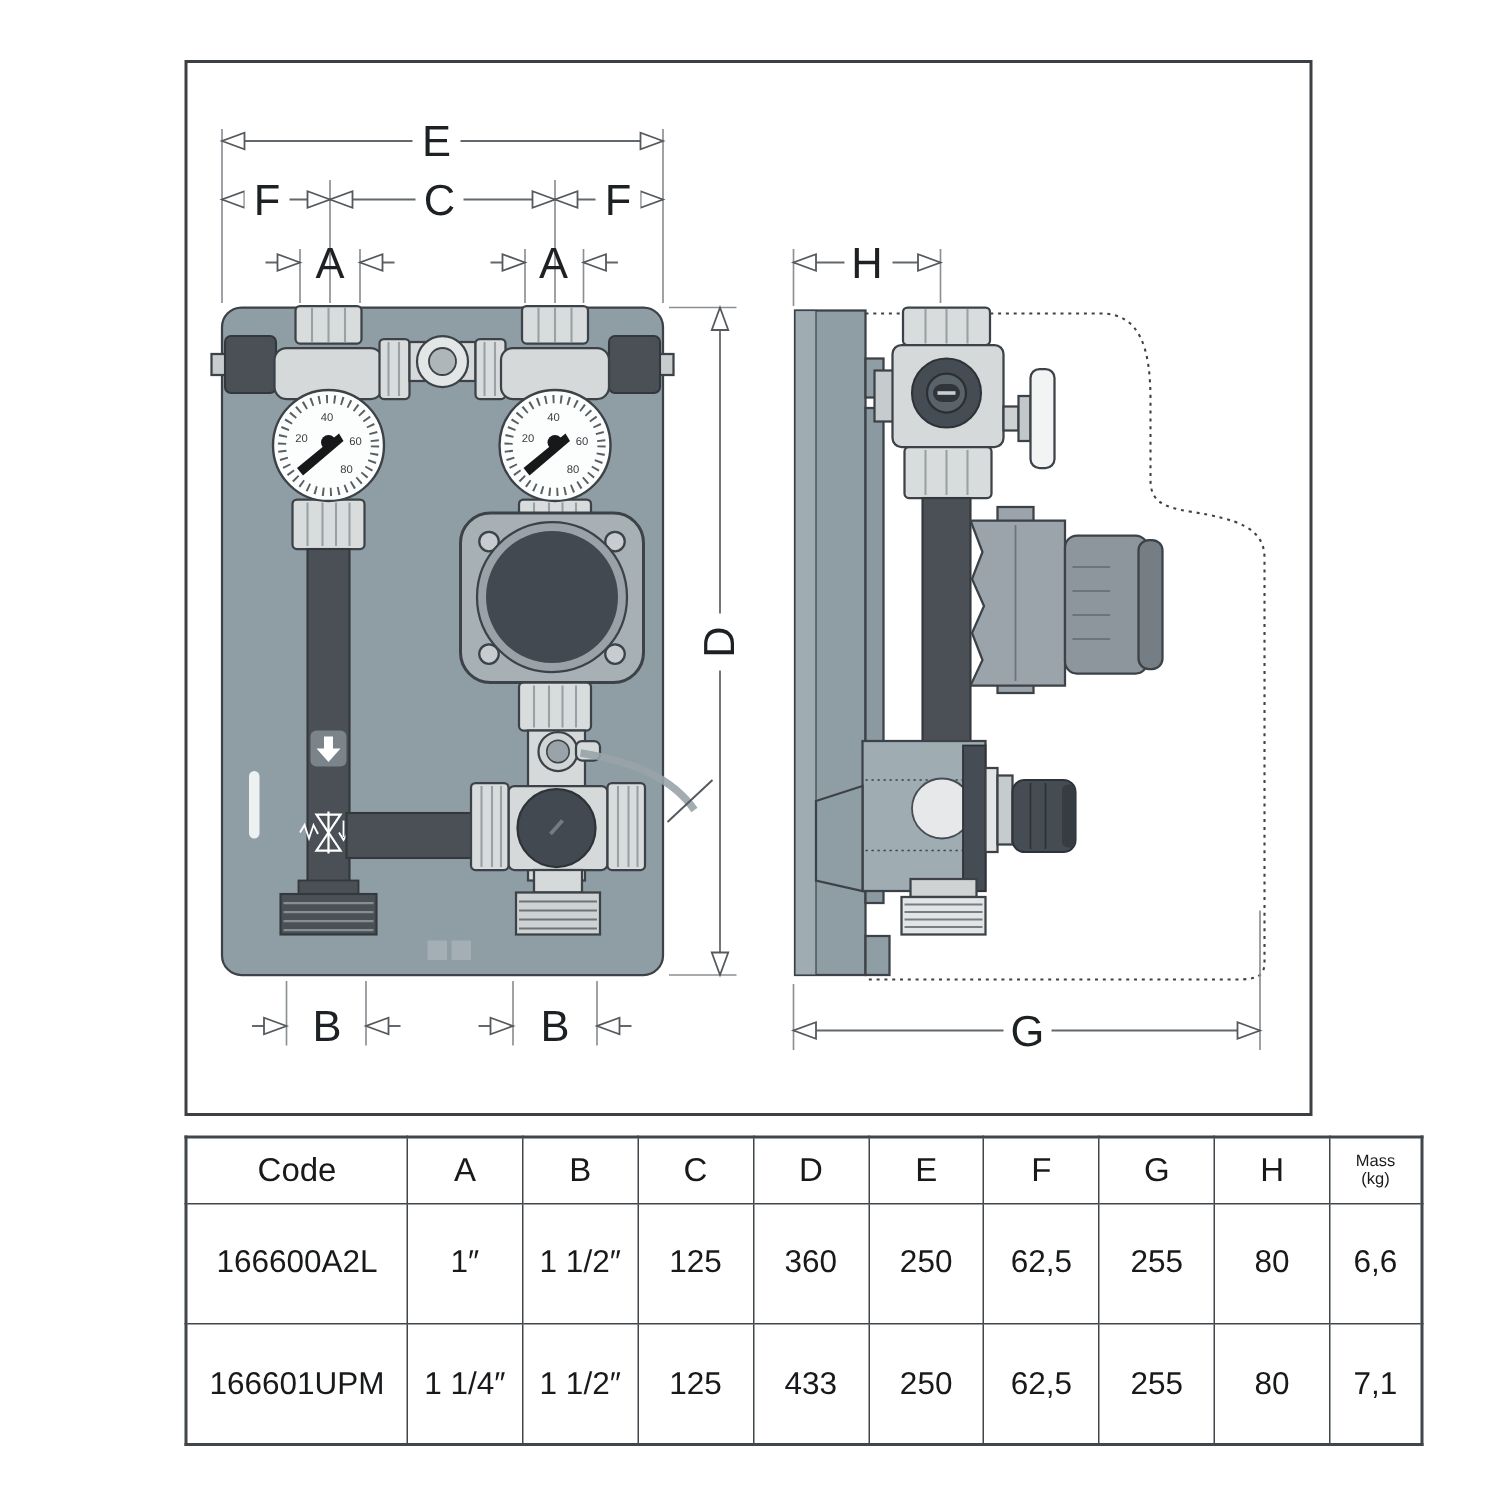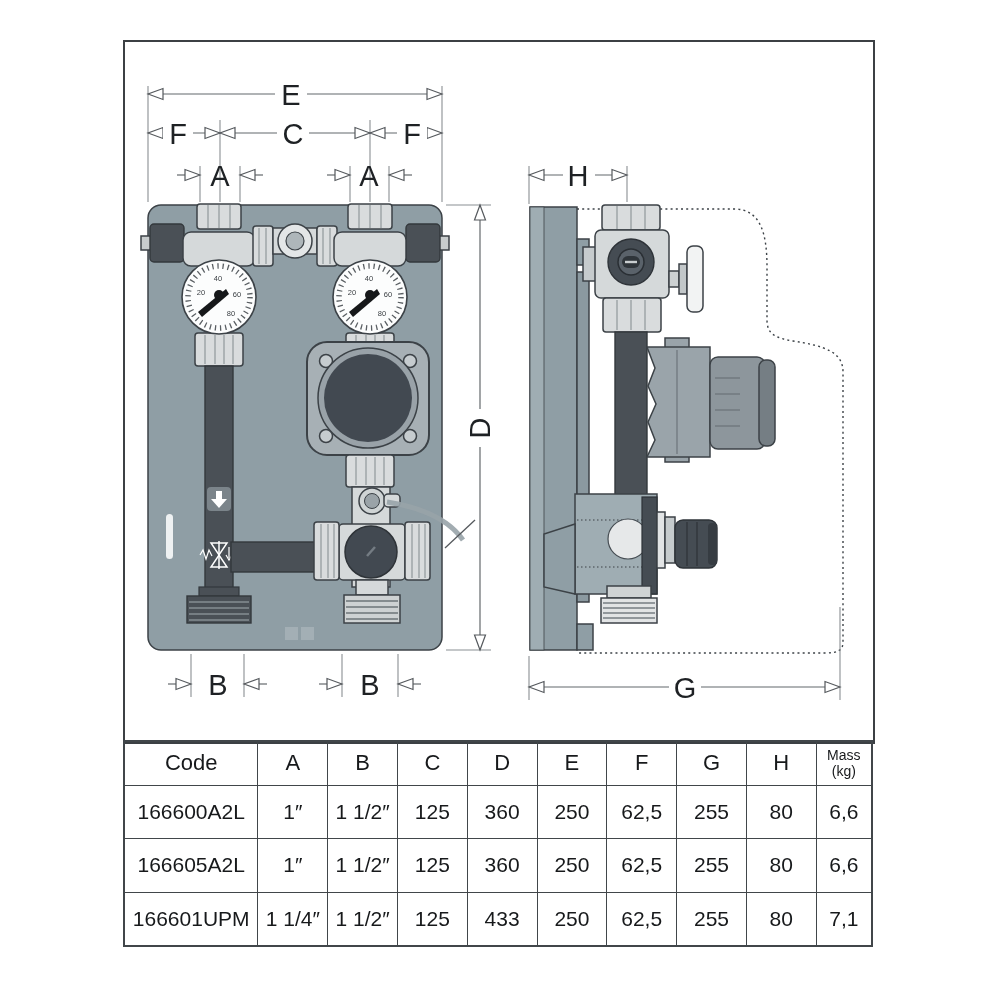--- a/index.html
+++ b/index.html
@@ -1,30 +1,30 @@
 <!DOCTYPE html>
 <html><head>
 <meta charset="utf-8">
 <style>
   html,body{margin:0;padding:0;background:#fff}
   #stage{position:relative;width:1000px;height:1000px;background:#ffffff;
          font-family:"Liberation Sans",sans-serif;overflow:hidden}
   #frame{position:absolute;left:123px;top:40px;width:748px;height:700px;
          border:2px solid #3c4044;background:#fff}
   #frame svg{position:absolute;left:0;top:0}
-  #spec{position:absolute;left:123px;top:740px;width:750px;height:207px}
+  #spec{position:absolute;left:123px;top:757px;width:826px;height:207px}
   table.spec{width:100%;height:100%;border-collapse:collapse;border:2.5px solid #41464a;
              table-layout:fixed}
   table.spec th,table.spec td{border:1.6px solid #41464a;text-align:center;
              vertical-align:middle;color:#17191b;padding:0;white-space:nowrap;overflow:hidden}
   table.spec th{font-weight:normal;font-size:22px}
   table.spec td{font-size:21px}
   table.spec thead tr{height:44px}
   table.spec tbody tr{height:32px}
-  .mass-h{display:block;font-size:14px;line-height:1.15}
+  .mass-h{display:block;font-size:11px;line-height:1.15}
   text.dim{font-size:29px;fill:#1e2124;text-anchor:middle;dominant-baseline:central}
   text.dialnum{font-size:7.5px;fill:#3a3f43;text-anchor:middle;dominant-baseline:central}
   .dimline{stroke:#63686c;stroke-width:1.2;fill:none}
   .wit{stroke:#8a8f93;stroke-width:1.1;fill:none}
   .outl{stroke:#3c4247;stroke-width:1.5}
 </style>
 </head>
 <body>
 
 <div id="stage">
@@ -347,32 +347,20 @@
           <td>1 1/2″</td>
           <td>125</td>
           <td>360</td>
           <td>250</td>
           <td>62,5</td>
           <td>255</td>
           <td>80</td>
           <td>6,6</td>
         </tr>
         <tr>
-          <td>166605A2L</td>
-          <td>1″</td>
-          <td>1 1/2″</td>
-          <td>125</td>
-          <td>360</td>
-          <td>250</td>
-          <td>62,5</td>
-          <td>255</td>
-          <td>80</td>
-          <td>6,6</td>
-        </tr>
-        <tr>
           <td>166601UPM</td>
           <td>1 1/4″</td>
           <td>1 1/2″</td>
           <td>125</td>
           <td>433</td>
           <td>250</td>
           <td>62,5</td>
           <td>255</td>
           <td>80</td>
           <td>7,1</td>

